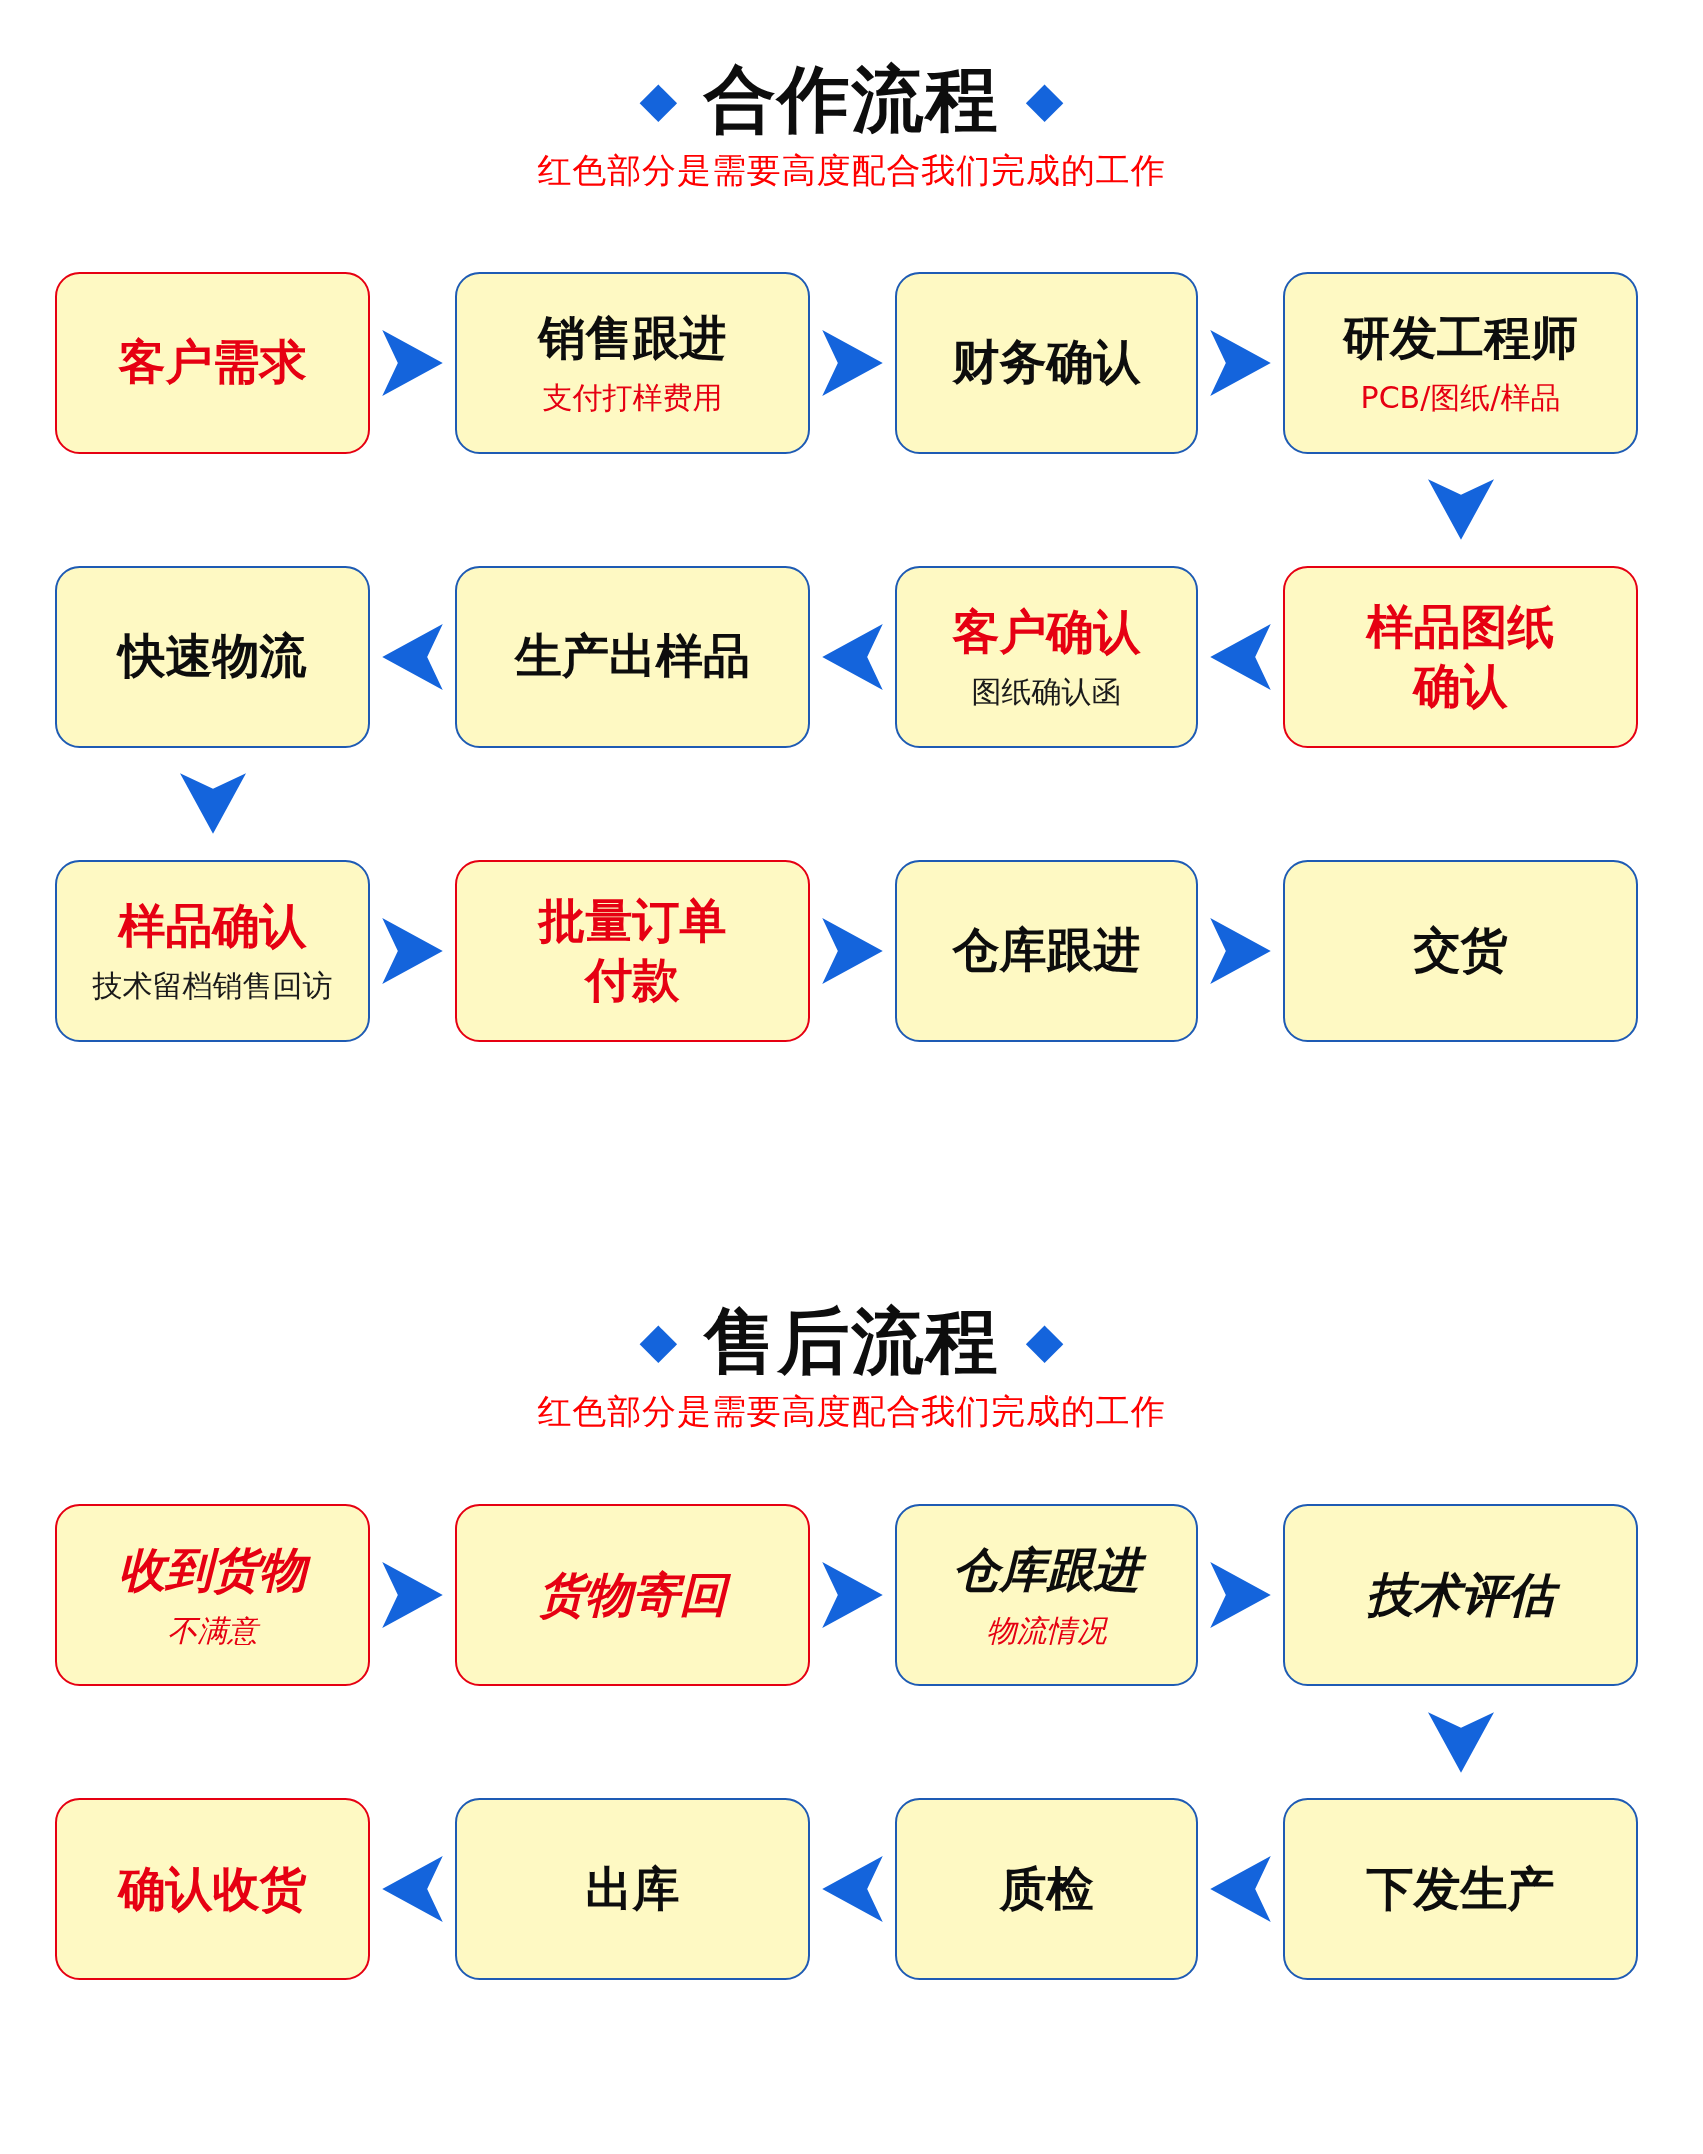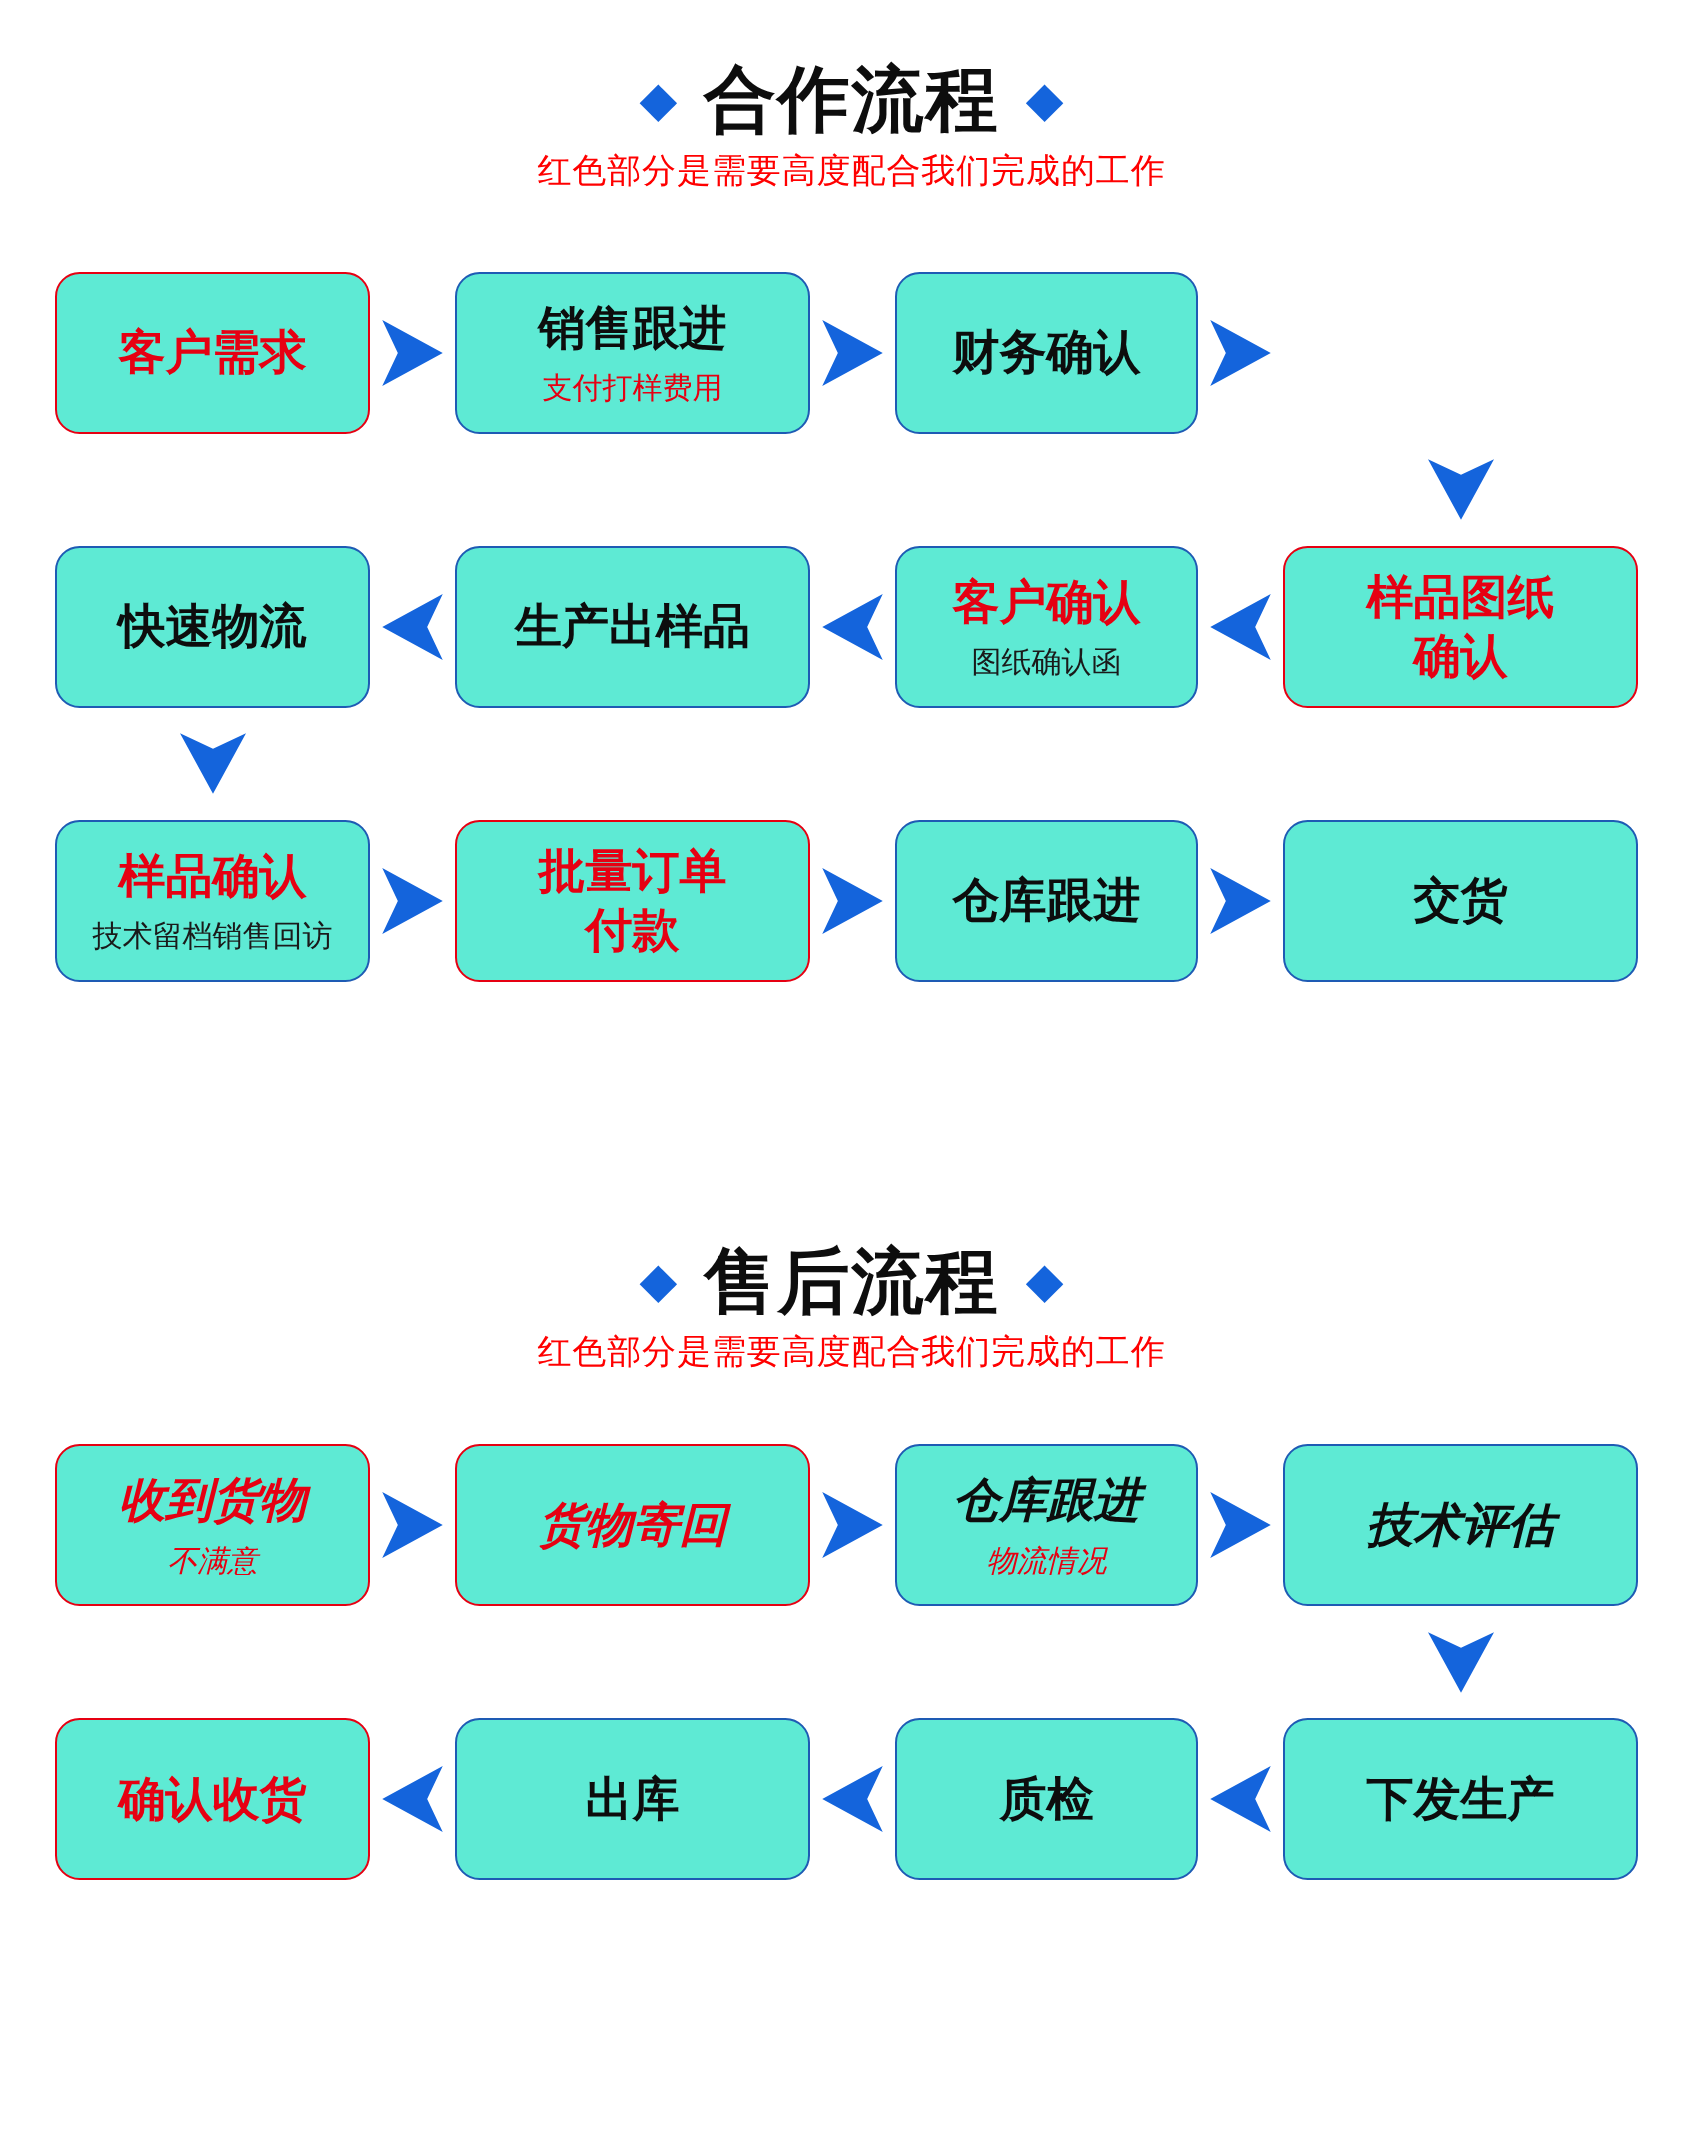--- a/index.html
+++ b/index.html
@@ -17,21 +17,21 @@
   .title-block.second{margin-top:249px;}
   .diamond{color:var(--blue-arrow);font-size:49px;line-height:1;}
   .big-title{font-size:72px;font-weight:bold;color:var(--ink);line-height:1.4;letter-spacing:1.9px;}
 
   .subtitle{text-align:center;font-size:34px;line-height:1.2;color:var(--sub-red);letter-spacing:0.9px;}
 
   .flow{margin:0 0 0 55px;display:grid;grid-template-columns:315px 85px 355px 85px 303px 85px 355px;}
   .flow.r1{margin-top:81px;}
   .flow.r-after-sub{margin-top:72px;font-style:italic;}
 
-  .box{height:162px;border-radius:24.6px;background:#5eead4;display:flex;flex-direction:column;justify-content:center;align-items:center;gap:15px;padding:7.6px 9.5px;}
+  .box{height:182px;border-radius:24.6px;background:#fef9c3;display:flex;flex-direction:column;justify-content:center;align-items:center;gap:15px;padding:7.6px 9.5px;}
   .box.blue{border:2.8px solid var(--blue-border);text-align:center;}
   .box.red{border:2.8px solid var(--red);}
   .box.tight{gap:2px;}
   .t-main{font-size:47px;font-weight:bold;color:var(--ink);line-height:1.2;white-space:nowrap;}
   .t-main.red{color:var(--red);}
   .t-sub{font-size:30px;font-weight:normal;color:#1a1a1a;line-height:1.15;white-space:nowrap;}
   .t-sub.red{color:var(--red);}
 
   .acell{display:flex;align-items:center;justify-content:center;}
   .arrow-svg{display:block;}
@@ -72,20 +72,24 @@
         </svg>
     </div>
     <div class="box blue">
       <div class="t-main">财务确认</div>
     </div>
     <div class="acell">
       <svg class="arrow-svg" width="61" height="66" viewBox="0 0 66 72">
           <polygon points="0,0 66,36 0,72 17,36" fill="#1464dc"></polygon>
         </svg>
     </div>
+    <div class="box blue">
+      <div class="t-main">研发工程师</div>
+      <div class="t-sub red">PCB/图纸/样品</div>
+    </div>
   </div>
 
   <div class="conn">
     <div class="acell pos4">
       <svg class="arrow-svg" width="66" height="61" viewBox="0 0 72 66">
           <polygon points="0,0 36,17 72,0 36,66" fill="#1464dc"></polygon>
         </svg>
     </div>
   </div>
 

